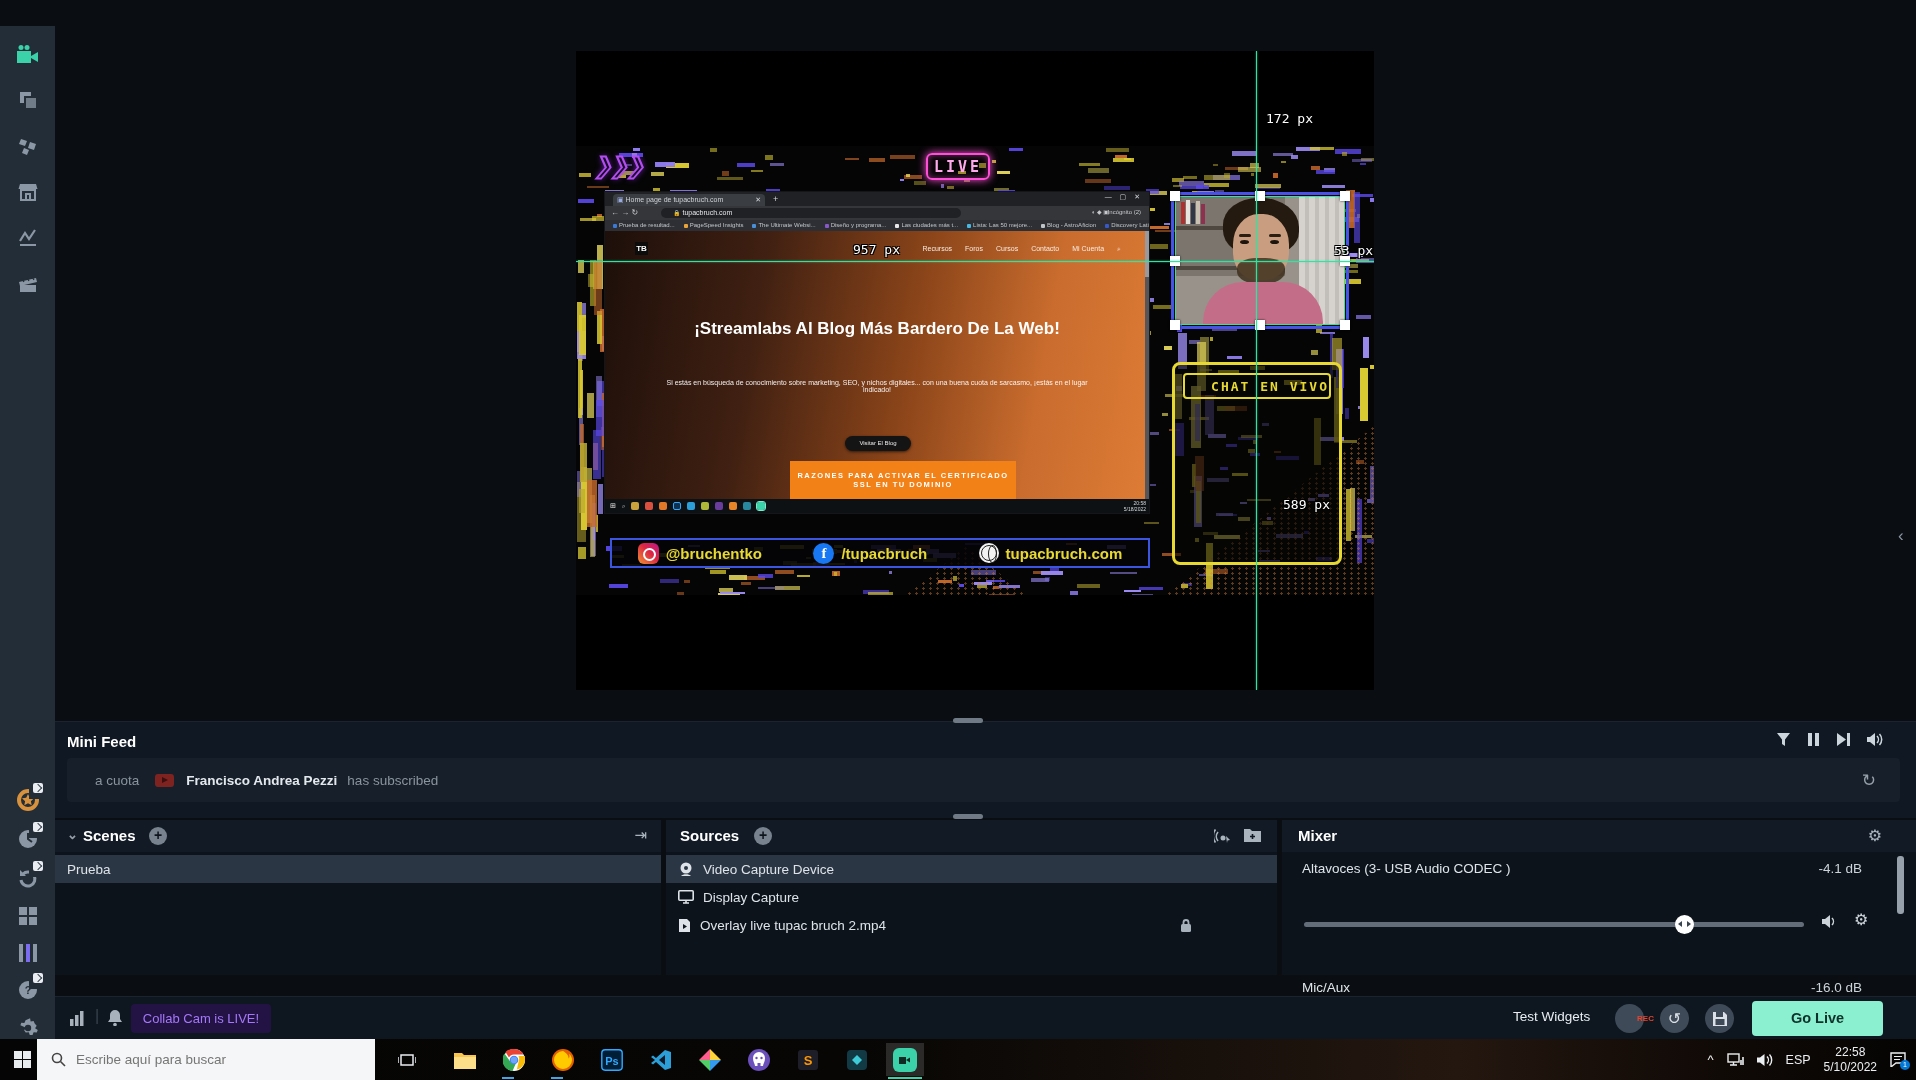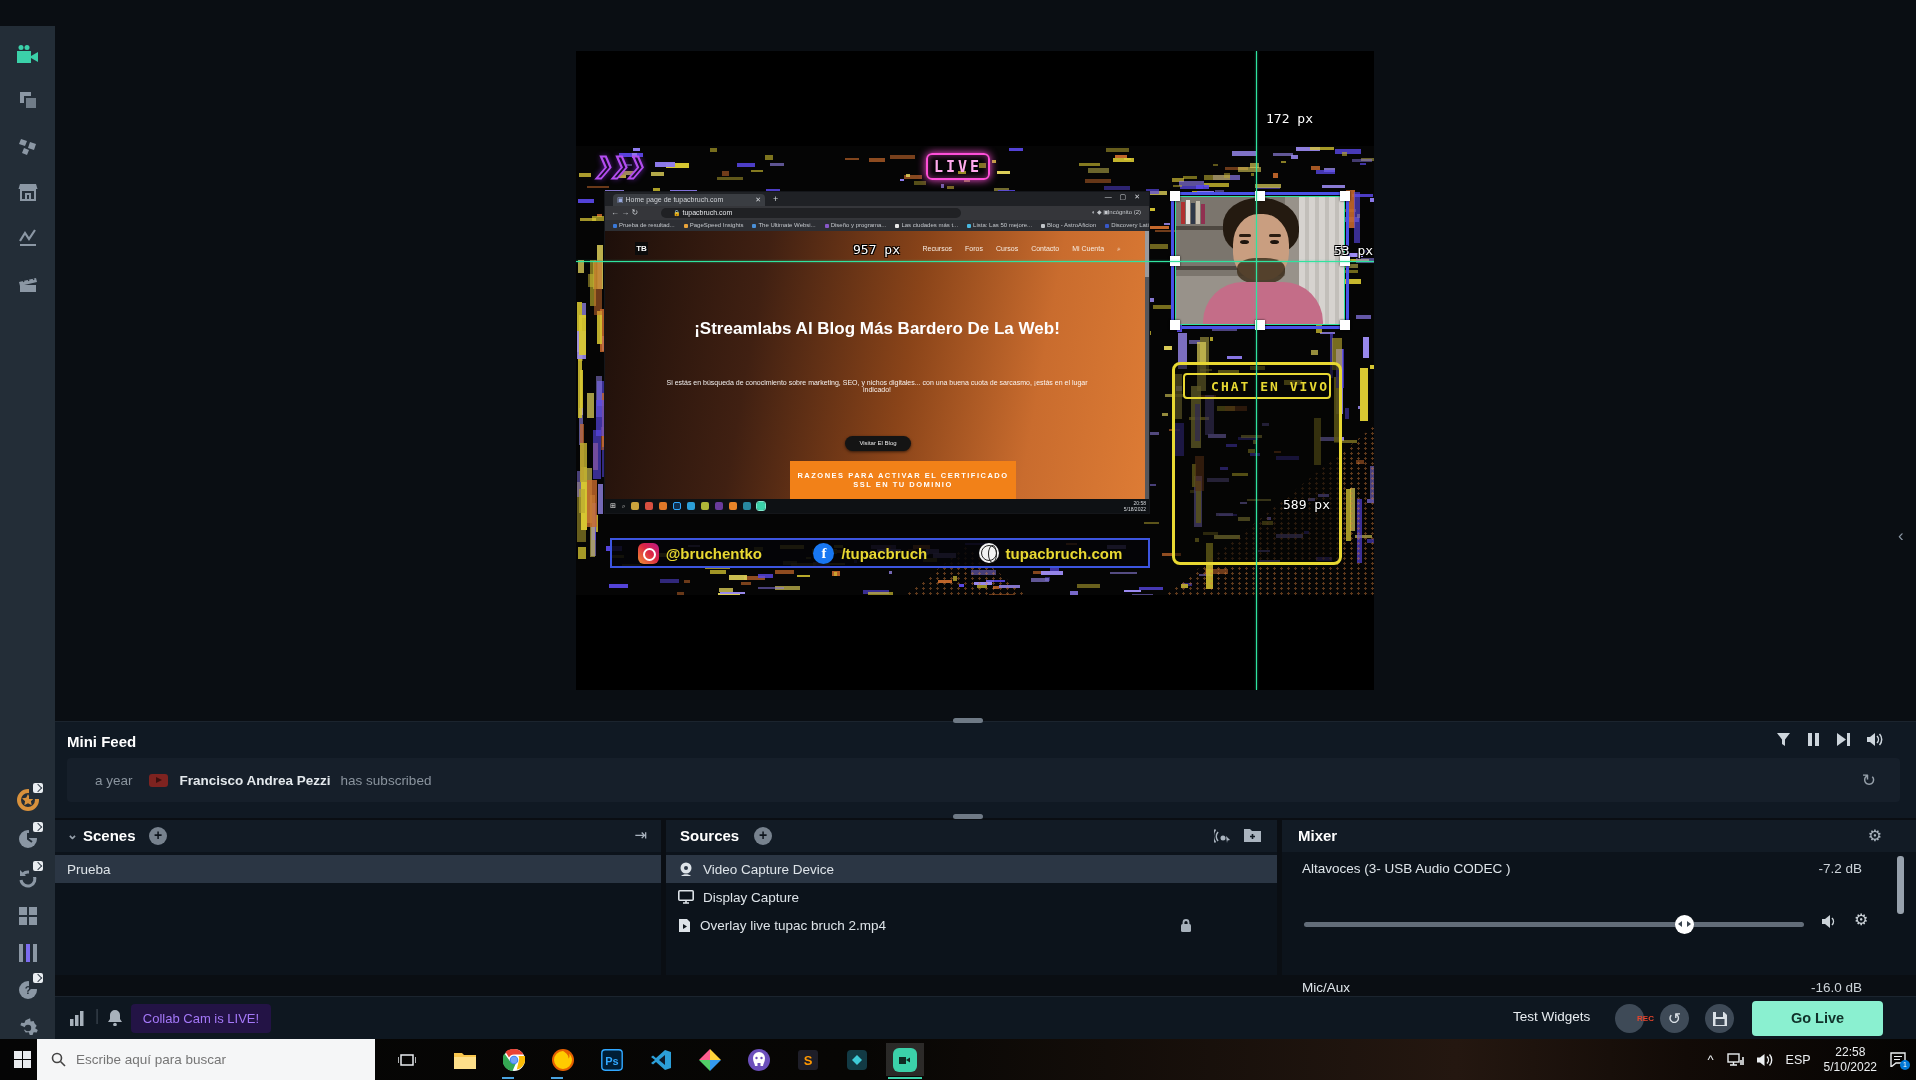--- a/index.html
+++ b/index.html
@@ -863,21 +863,21 @@
           </svg>
         </span>
       <span>
           <svg width="17" height="15" viewBox="0 0 17 15">
             <path d="M0 5h3l5-4v13l-5-4H0z" fill="currentColor"></path>
             <path d="M10 4a5 5 0 0 1 0 7M12.5 2a8 8 0 0 1 0 11" stroke="currentColor" stroke-width="1.5" fill="none"></path>
           </svg>
         </span>
     </div>
     <div class="mf-row">
-      <span style="margin-left:28px;">a year</span>
+      <span style="margin-left:28px;">a cuota</span>
       <span class="yt-ic" style="margin:0 12px 0 16px;"></span>
       <span style="color:#e3e8ec;font-weight:bold;">Francisco Andrea Pezzi</span>
       <span style="margin-left:10px;">has subscribed</span>
       <span style="position:absolute;right:24px;color:#97a1ab;font-size:17px;">↻</span>
     </div>
     <div class="drag-handle" style="left:898px;top:92px;"></div>
   </div>
 
   <div class="abs panel" style="left:55px;width:606px;">
     <div class="panel-hd">
@@ -949,21 +949,21 @@
     </div>
   </div>
 
   <div class="abs panel" style="left:1282px;width:634px;">
     <div class="panel-hd">
       <span class="abs" style="left:16px;top:7px;">Mixer</span>
       <span class="abs hd-ic" style="right:34px;top:6px;font-weight:normal;font-size:16px;">⚙</span>
     </div>
     <div class="panel-body">
       <span class="mix-name" style="left:20px;top:9px;">Altavoces (3- USB Audio CODEC )</span>
-      <span class="mix-db" style="right:54px;top:9px;">-7.2 dB</span>
+      <span class="mix-db" style="right:54px;top:9px;">-4.1 dB</span>
       <div class="vol-track" style="left:22px;top:70px;width:500px;">
         <div class="vol-handle" style="left: calc(76% - 9px);"></div>
       </div>
       <span class="abs" style="left:540px;top:62px;color:#ccd3d9;">
         <svg width="17" height="15" viewBox="0 0 17 15">
             <path d="M0 5h3l5-4v13l-5-4H0z" fill="currentColor"></path>
             <path d="M10 4a5 5 0 0 1 0 7" stroke="currentColor" stroke-width="1.5" fill="none"></path>
           </svg>
       </span>
       <span class="abs" style="left:572px;top:58px;color:#ccd3d9;font-size:16px;">⚙</span>

